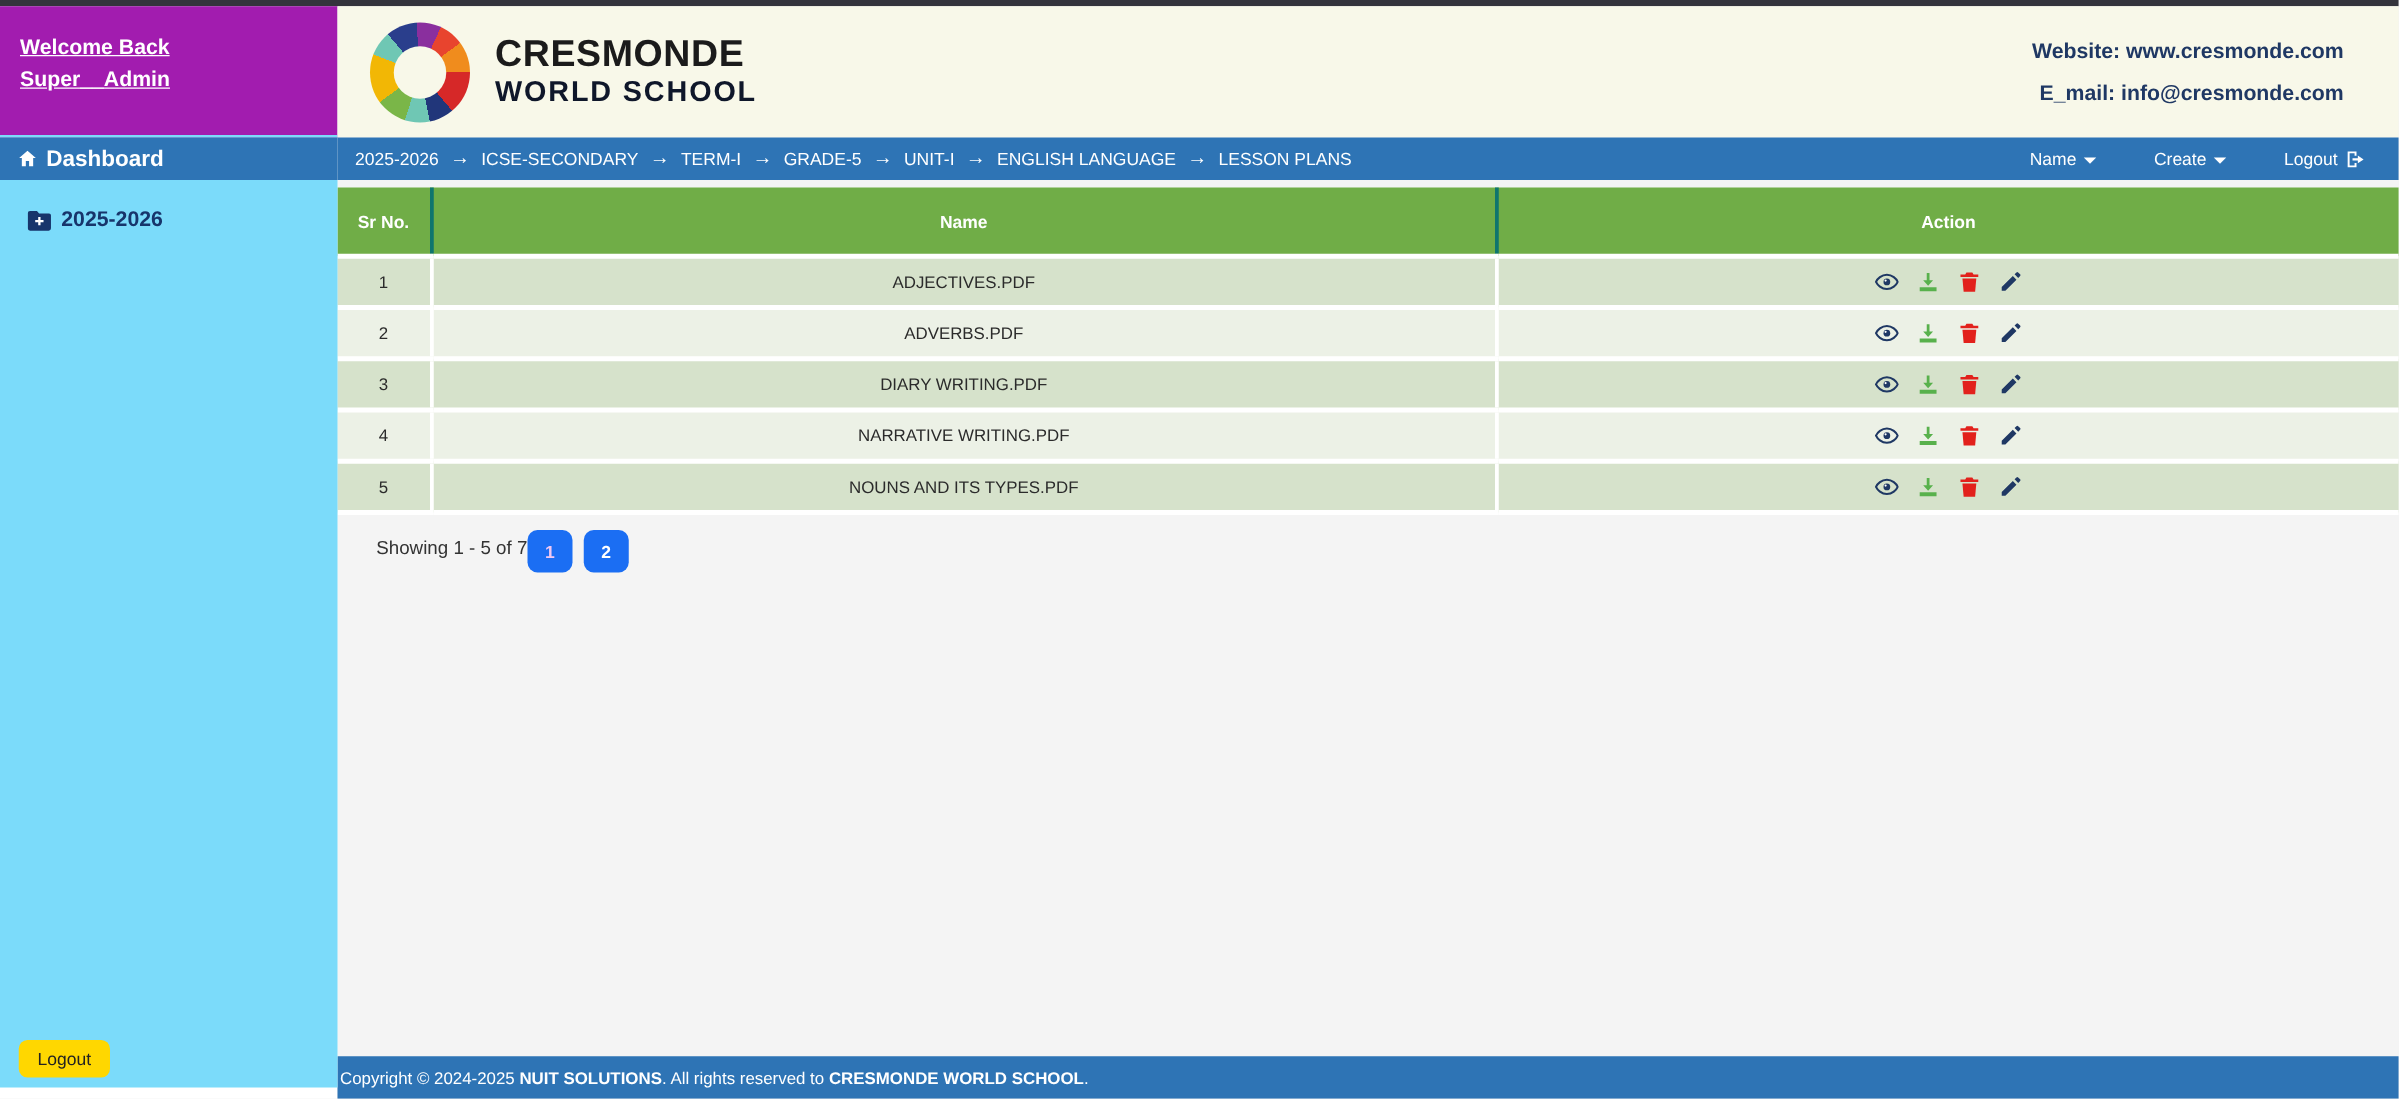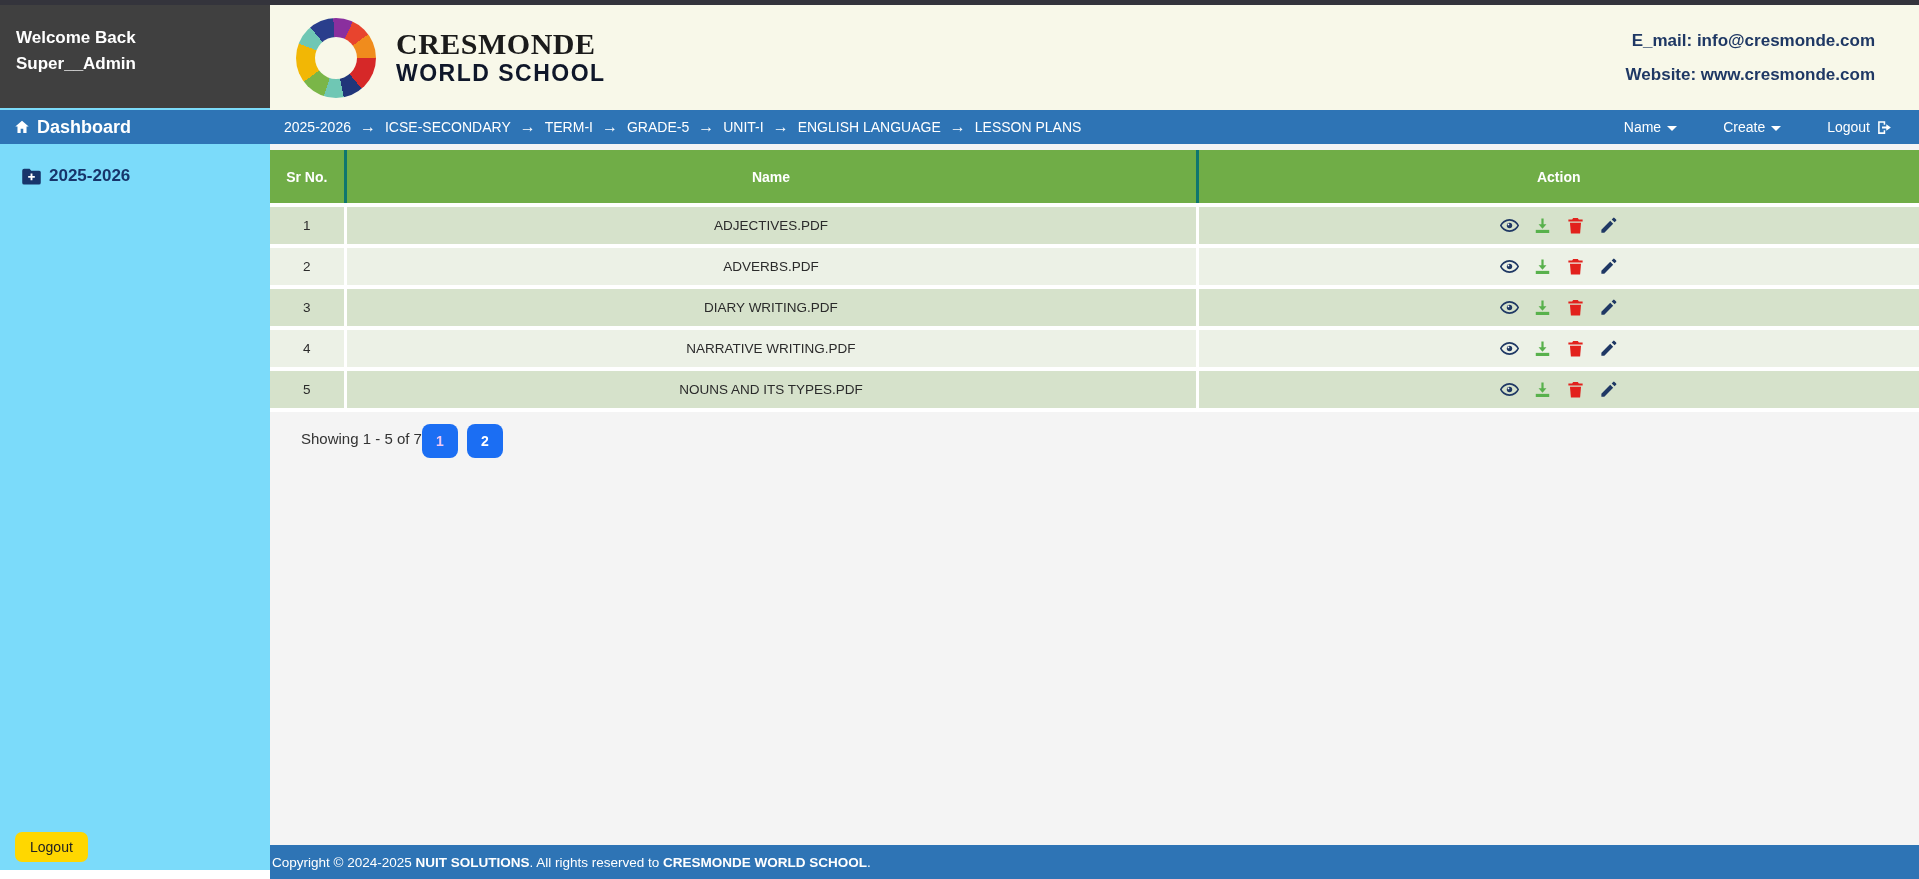--- a/index.html
+++ b/index.html
@@ -5,42 +5,43 @@
   * { margin: 0; padding: 0; box-sizing: border-box; }
   html, body { width: 1919px; height: 879px; overflow: hidden; }
   body { font-family: "Liberation Sans", sans-serif; background: #f4f4f4; }
 
   
   .top-strip { height: 5px; background: #34343c; }
 
   
   .header { height: 105px; display: flex; }
   .welcome-box {
-    width: 270px; background: #404040; color: #fff;
+    width: 270px; background: #a21caf; color: #fff;
     padding: 20px 0 0 16px; font-size: 17px; font-weight: bold; line-height: 1.55;
     border-bottom: 2px solid #7bdbfa;
+    text-decoration: underline;
   }
   .header-main {
     flex: 1; background: #f8f8e9; display: flex; align-items: center;
     justify-content: space-between; padding: 0 44px 0 26px;
   }
   .logo-wrap { display: flex; align-items: center; gap: 20px; }
   .logo-ring {
     width: 80px; height: 80px; border-radius: 50%;
     background: conic-gradient(from -40deg,
       #2a3e8c 0 10%, #8a2f9e 10% 18%, #e8442e 18% 26%, #f08c1d 26% 36%,
       #d62828 36% 50%, #21367a 50% 58%, #6fc7b4 58% 66%, #7ab648 66% 76%,
       #f2b705 76% 92%, #6fc7b4 92% 100%);
     position: relative;
   }
   .logo-ring::after {
     content: ""; position: absolute; left: 19px; top: 19px;
     width: 42px; height: 42px; border-radius: 50%; background: #f8f8e9;
   }
-  .school-title { font-size: 30px; font-weight: 800; color: #1b1b1b; letter-spacing: 0.5px; line-height: 1.05; font-family: Liberation Serif, serif; }
+  .school-title { font-size: 30px; font-weight: 800; color: #1b1b1b; letter-spacing: 0.5px; line-height: 1.05; }
   .school-sub { font-size: 23px; font-weight: 700; color: #0f172a; letter-spacing: 1.5px; }
   .contact { text-align: right; color: #1f3864; font-weight: bold; font-size: 17px; line-height: 1.95; }
 
   
   .breadcrumb-row { height: 34px; display: flex; }
   .dashboard-cell {
     width: 270px; background: #2e74b5; color: #fff; display: flex; align-items: center;
     padding-left: 14px; gap: 7px; font-size: 18px; font-weight: bold;
   }
   .breadcrumb-bar {
@@ -117,22 +118,22 @@
   </div>
   <div class="header-main">
     <div class="logo-wrap">
       <div class="logo-ring"></div>
       <div>
         <div class="school-title">CRESMONDE</div>
         <div class="school-sub">WORLD SCHOOL</div>
       </div>
     </div>
     <div class="contact">
+      <div>Website: www.cresmonde.com</div>
       <div>E_mail: info@cresmonde.com</div>
-      <div>Website: www.cresmonde.com</div>
     </div>
   </div>
 </div>
 
 <div class="breadcrumb-row">
   <div class="dashboard-cell">
     <span class="icon-btn" style="width:16px;height:16px;">
       <svg viewBox="0 0 24 24" fill="#ffffff">
           <path d="M12 2.5l10 8.6h-3.2V21h-4.9v-6.3H10V21H5.2v-9.9H2z"></path>
         </svg>

